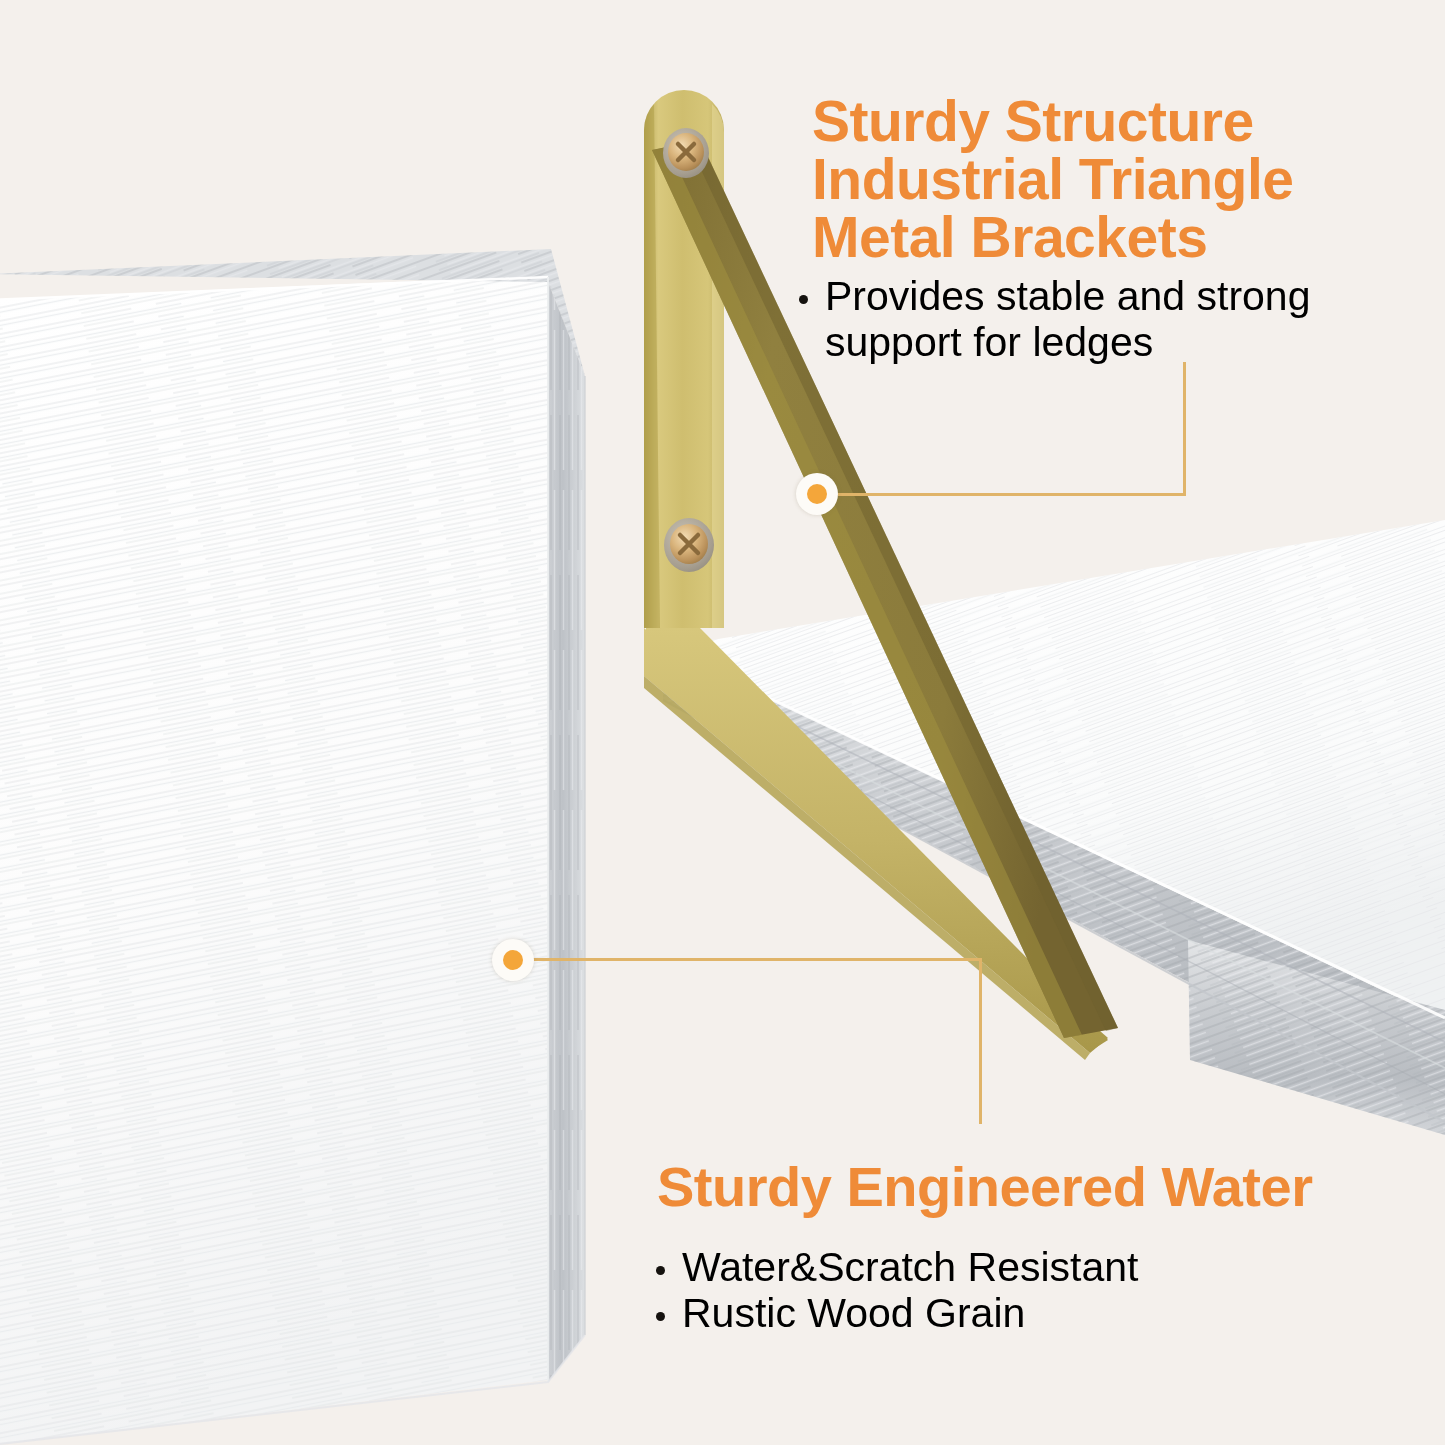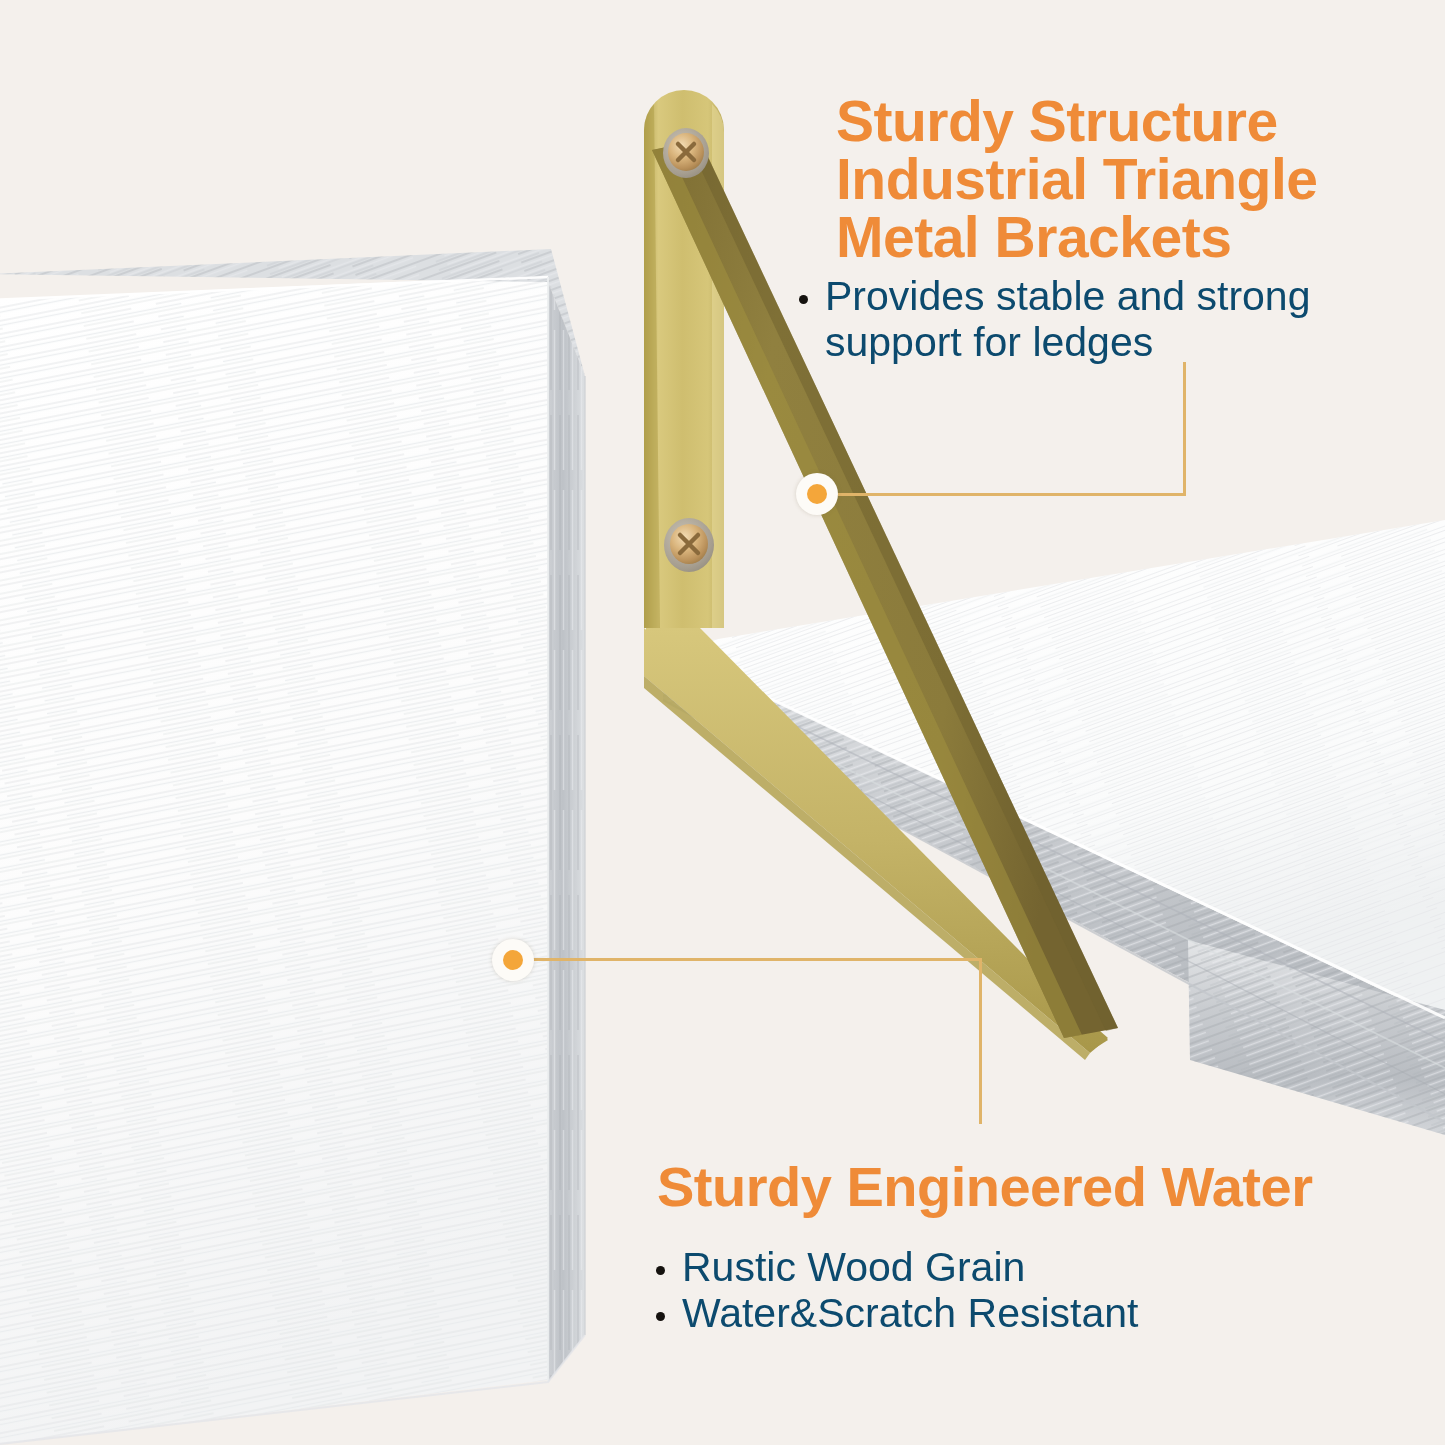--- a/index.html
+++ b/index.html
@@ -12,24 +12,24 @@
 
   
   .headline{
     position:absolute;
     color:#ef8b38;
     font-weight:bold;
     letter-spacing:-0.5px;
     line-height:1.02;
     white-space:pre-line;
   }
-  #tr-headline{ left:812px; top:92px; width:600px; font-size:57px;margin-left:24px; }
+  #tr-headline{ left:812px; top:92px; width:600px; font-size:57px; }
   #br-headline{ left:657px; top:1158px; width:780px; font-size:56px; }
 
-  .bullets{position:absolute;color:#0c4a6e;line-height:1.12;}
+  .bullets{position:absolute;color:#000000;line-height:1.12;}
   #tr-bullets{left:795px;top:274px;width:600px;font-size:41px;}
   #br-bullets{left:652px;top:1245px;width:790px;font-size:41px;}
   .bullet-row{display:block;position:relative;padding-left:30px;}
   .bullet-row .dot{
     position:absolute;left:4px;top:0.52em;width:9px;height:9px;border-radius:50%;
     background:#15120f;
   }
   .bullet-row .txt{display:inline;}
 
   
@@ -234,21 +234,21 @@
   <div class="calloutline" style="left:979px;top:958px;width:3px;height:166px;"></div>
   <div class="marker" style="left:492px;top:939px;">
     <i></i>
   </div>
 
   <div class="headline" id="br-headline">Sturdy Engineered Water</div>
 
   <div class="bullets" id="br-bullets">
     <span class="bullet-row">
       <span class="dot"></span>
-      <span class="txt">Rustic Wood Grain</span>
+      <span class="txt">Water&amp;Scratch Resistant</span>
     </span>
     <span class="bullet-row">
       <span class="dot"></span>
-      <span class="txt">Water&amp;Scratch Resistant</span>
+      <span class="txt">Rustic Wood Grain</span>
     </span>
   </div>
 
 </div>
 
 </body></html>

